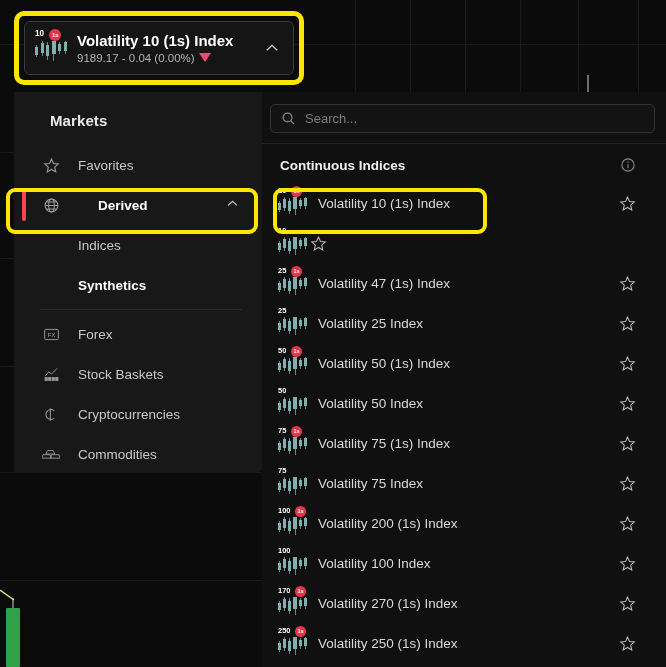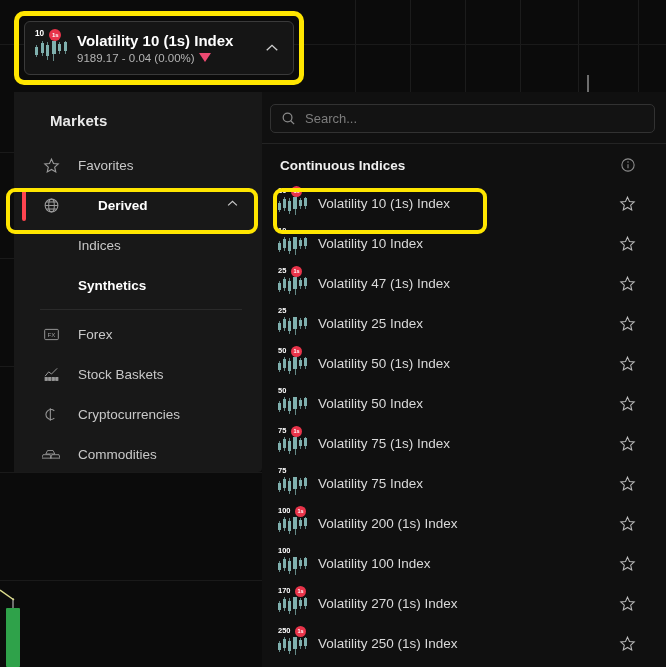--- a/index.html
+++ b/index.html
@@ -337,21 +337,20 @@
                 <i style="left: 10px; top: 4px; width: 3px; height: 10px;"></i>
                 <i style="left: 16.5px; top: 0px; width: 1px; height: 18px; opacity: 0.75;"></i>
                 <i style="left: 15px; top: 0px; width: 4px; height: 12px;"></i>
                 <i style="left: 22px; top: 1px; width: 1px; height: 11px; opacity: 0.75;"></i>
                 <i style="left: 21px; top: 3px; width: 3px; height: 6px;"></i>
                 <i style="left: 27px; top: 0px; width: 1px; height: 12px; opacity: 0.75;"></i>
                 <i style="left: 26px; top: 1px; width: 3px; height: 8px;"></i>
               </span>
             </span>
           </span>
-          <span class="mkt-name">Volatility 10 Index</span>
           <span class="star">
             <svg width="17" height="17" viewBox="0 0 24 24" fill="none" stroke="currentColor" stroke-width="1.5">
               <polygon points="12,3 14.8,9.2 21.5,9.9 16.5,14.4 18,21 12,17.6 6,21 7.5,14.4 2.5,9.9 9.2,9.2"></polygon>
             </svg>
           </span>
         </div>
         <div class="row">
           <span class="mkt-ico">
             <span style="position: absolute; inset: 0px;">
               <span class="mkt-num" style="font-size: 7.5px;">25</span>

